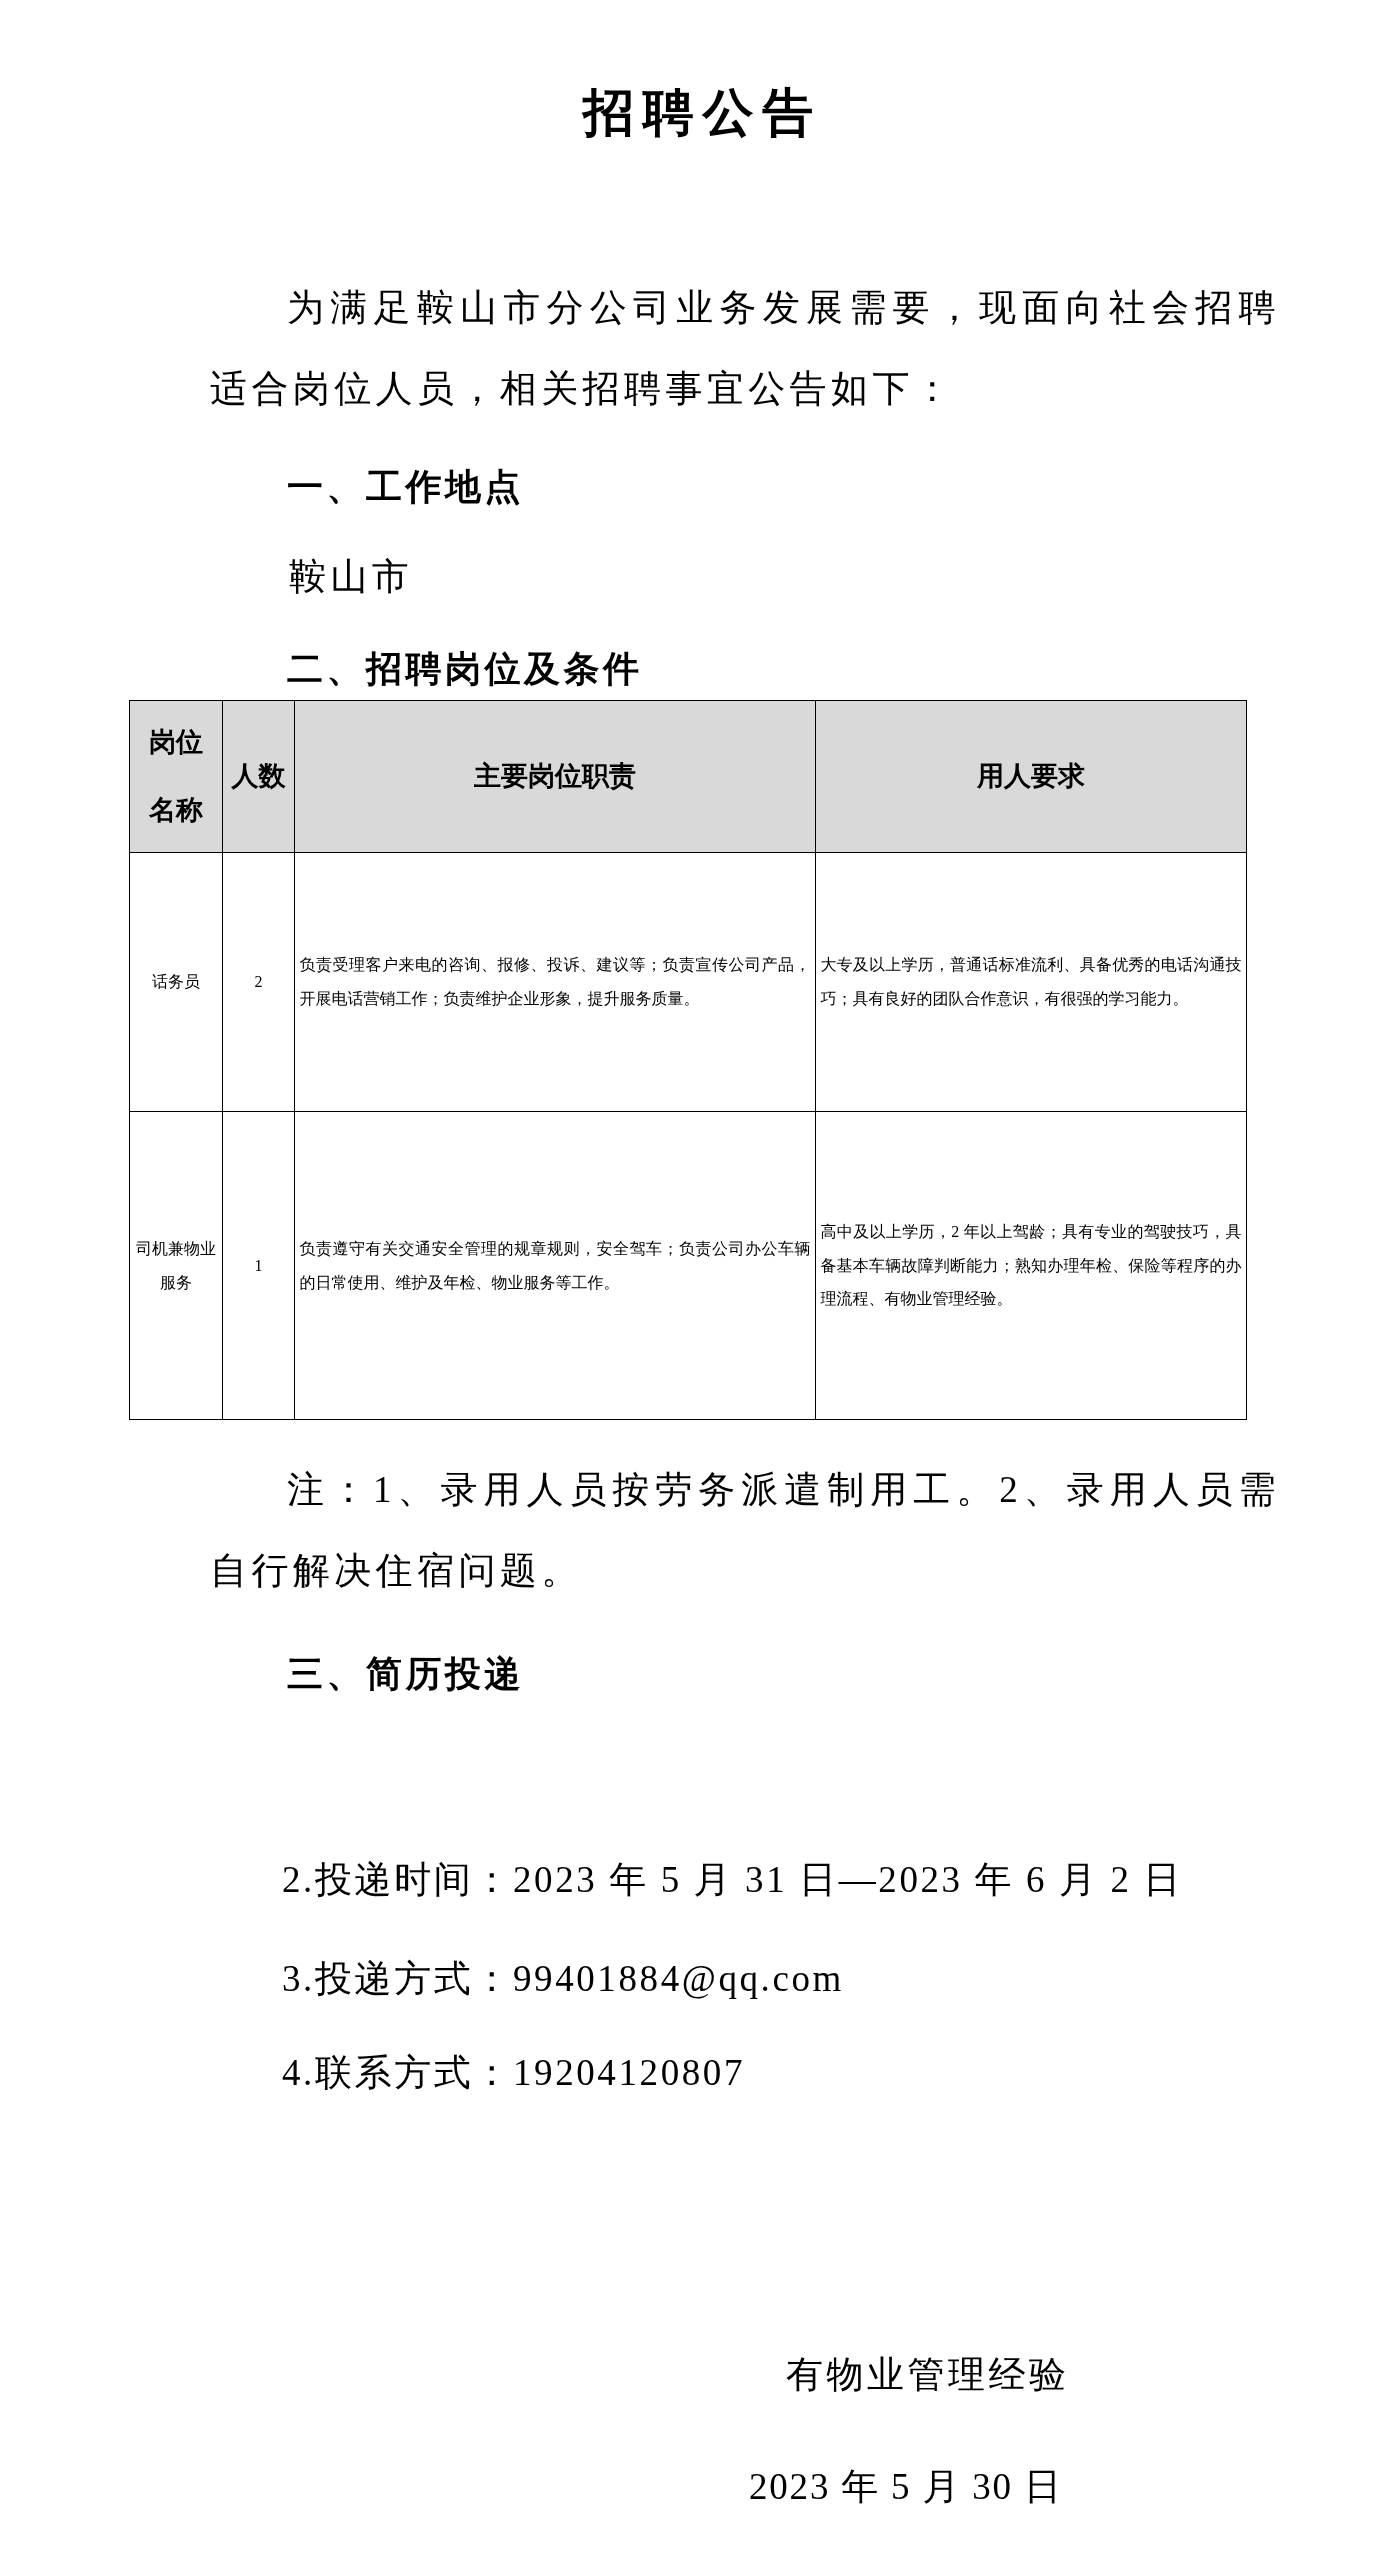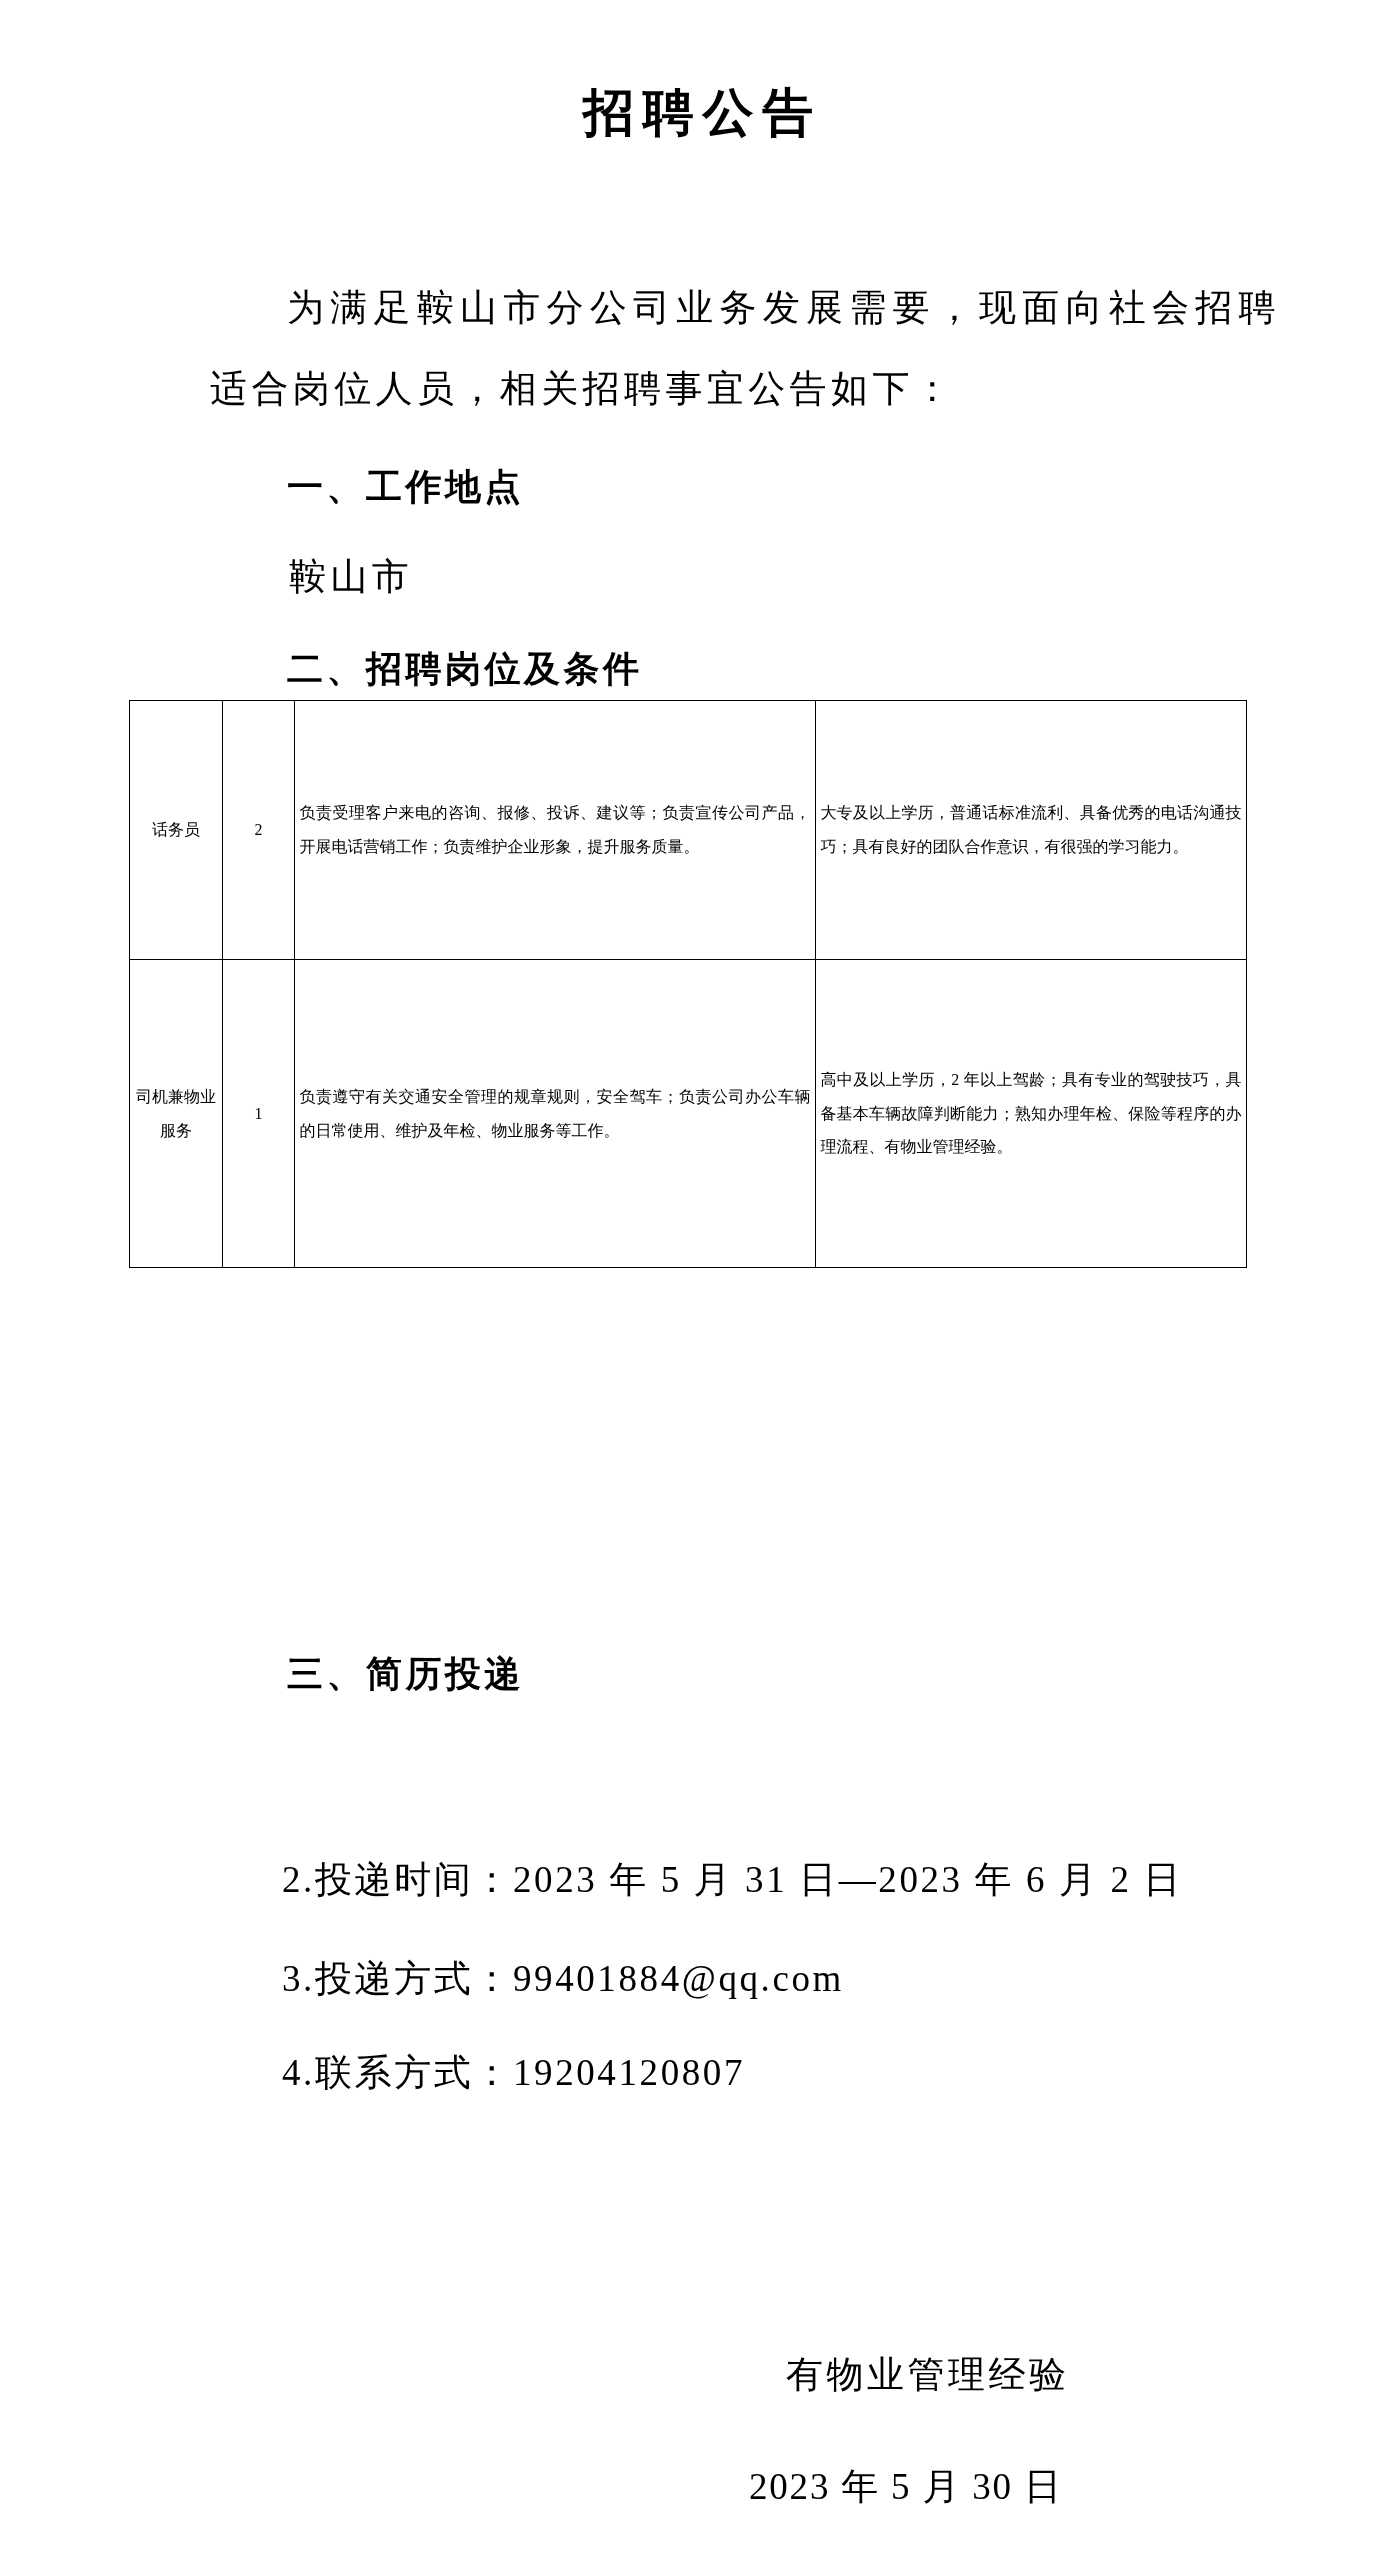--- a/index.html
+++ b/index.html
@@ -112,35 +112,42 @@
   <h2 class="abs heading h2">二、招聘岗位及条件</h2>
 
   <table class="rec-table">
     <colgroup>
       <col style="width:93px">
       <col style="width:72px">
       <col style="width:521px">
       <col style="width:431px">
     </colgroup>
     <tbody>
+      <tr style="height:152px">
+        <th class="th-pos">岗位名称</th>
+        <th>人数</th>
+        <th>主要岗位职责</th>
+        <th>用人要求</th>
+      </tr>
       <tr style="height:259px">
         <td class="c">话务员</td>
         <td class="c">2</td>
         <td>负责受理客户来电的咨询、报修、投诉、建议等；负责宣传公司产品，开展电话营销工作；负责维护企业形象，提升服务质量。</td>
         <td>大专及以上学历，普通话标准流利、具备优秀的电话沟通技巧；具有良好的团队合作意识，有很强的学习能力。</td>
       </tr>
       <tr style="height:308px">
         <td class="c">司机兼物业服务</td>
         <td class="c">1</td>
         <td>负责遵守有关交通安全管理的规章规则，安全驾车；负责公司办公车辆的日常使用、维护及年检、物业服务等工作。</td>
         <td>高中及以上学历，2 年以上驾龄；具有专业的驾驶技巧，具备基本车辆故障判断能力；熟知办理年检、保险等程序的办理流程、有物业管理经验。</td>
       </tr>
     </tbody>
   </table>
 
+  <p class="abs para note">注：1、录用人员按劳务派遣制用工。2、录用人员需自行解决住宿问题。</p>
 
   <h2 class="abs heading h3">三、简历投递</h2>
 
   <p class="abs single-line item2">2.投递时间：2023 年 5 月 31 日—2023 年 6 月 2 日</p>
   <p class="abs single-line item3">3.投递方式：99401884@qq.com</p>
   <p class="abs single-line item4">4.联系方式：19204120807</p>
 
   <p class="abs single-line sig-company">有物业管理经验</p>
   <p class="abs single-line sig-date">2023 年 5 月 30 日</p>
 

